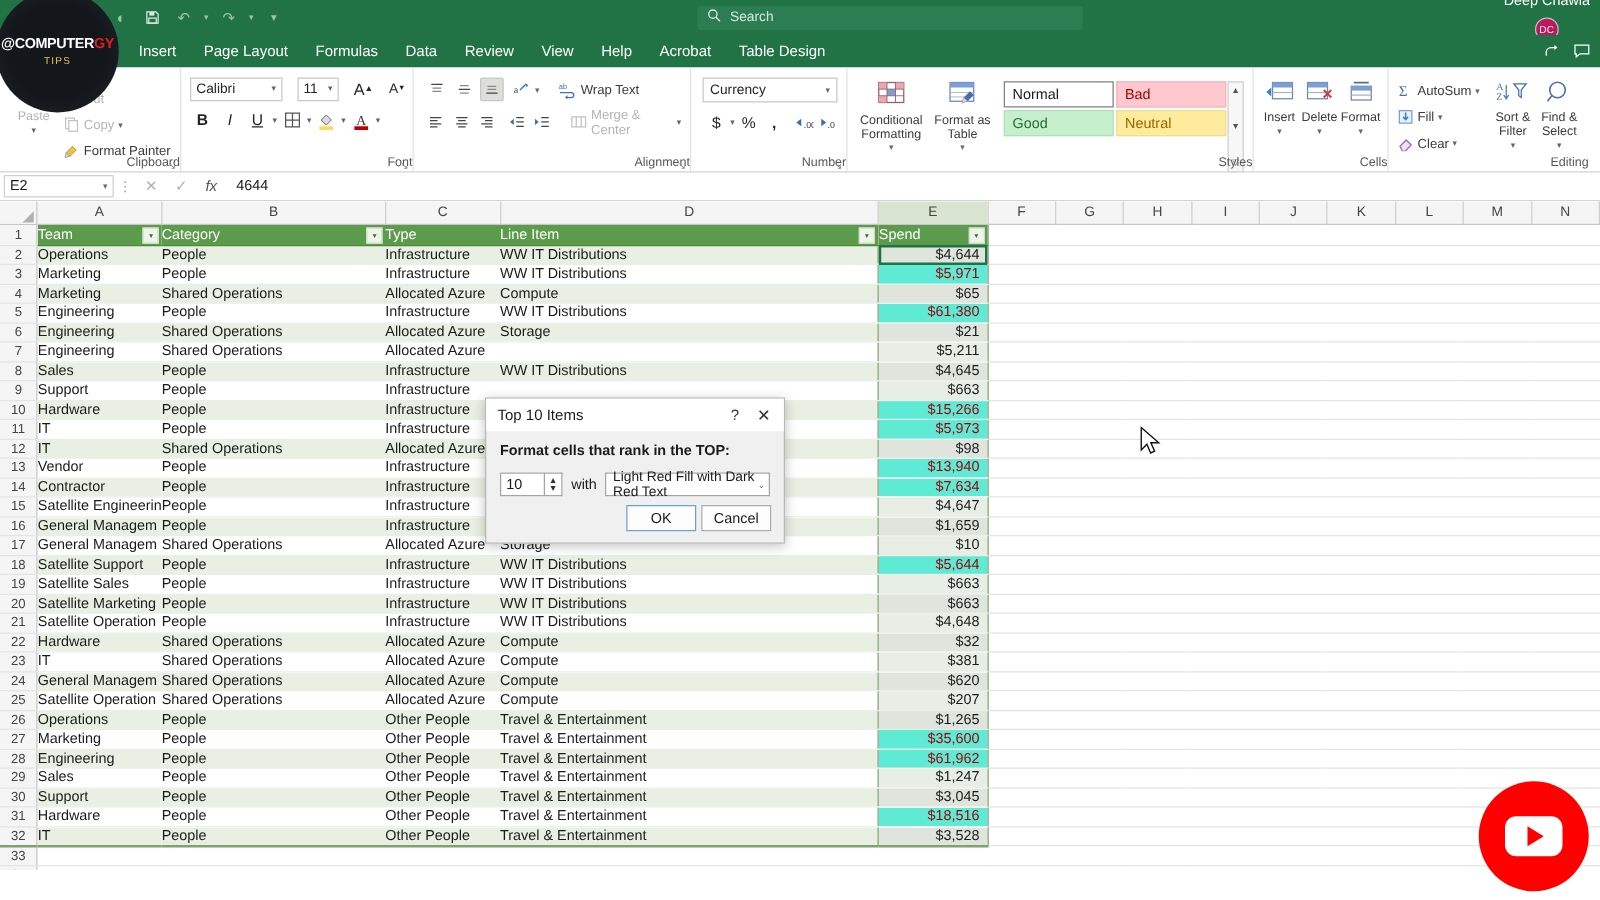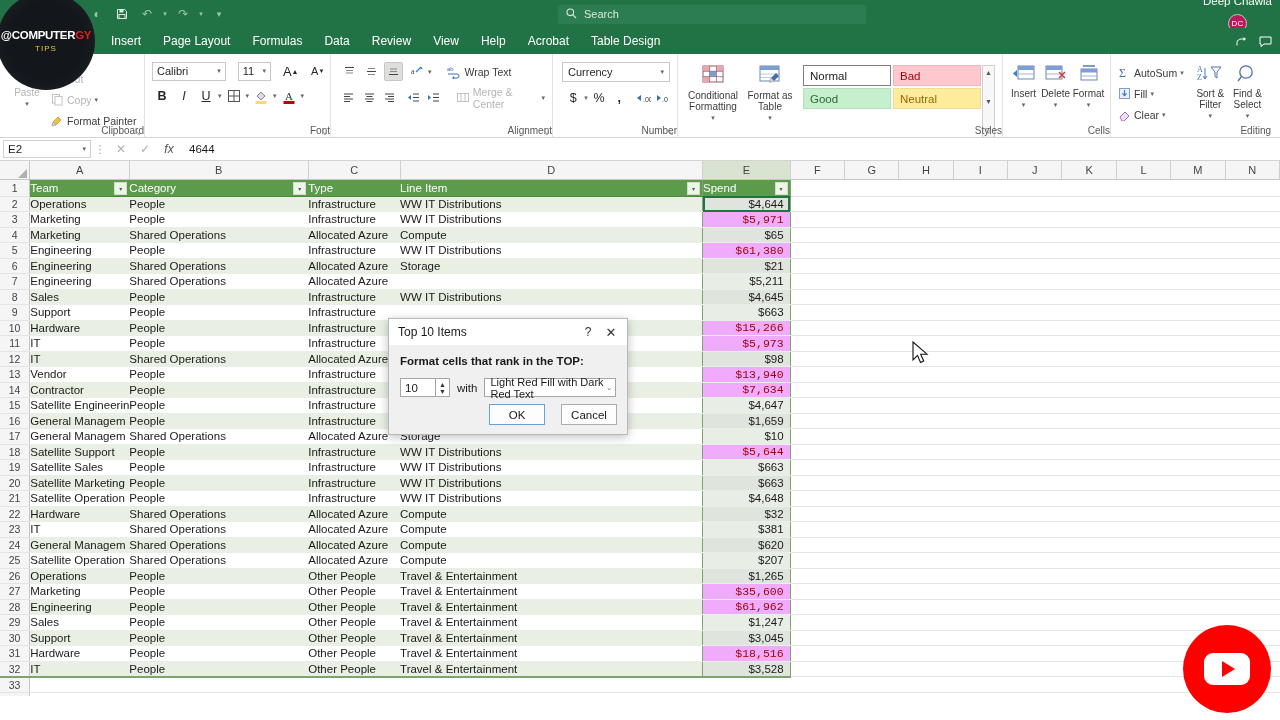--- a/index.html
+++ b/index.html
@@ -181,21 +181,21 @@
     position: absolute; right: 2px; top: 2px; width: 13px; height: 13px;
     background: #eef4ea; border: 1px solid #cfe0c6; display: flex;
     align-items: center; justify-content: center; font-size: 6px; color: #3c6b30;
   }
   
   .band  { background: #e9f0e3; }
   .plain { background: #ffffff; }
   
   .sp-band  { background: #dfe5dd; }
   .sp-plain { background: #e8eee6; }
-  .sp-red   { background: #f0abfc; color: #9c0006; font-family: Liberation Mono, monospace; }
+  .sp-red   { background: #5eead4; color: #9c0006; }
   .spendcol { border-left: 1px solid #7fa36f; border-right: 1px solid #7fa36f; }
   .table-bottom td { border-bottom: 2px solid #7fa36f; }
 
   
   .selcell { outline: 2px solid #217346; outline-offset: -2px; position: relative; z-index: 3; }
 
   
   .dlg {
     position: absolute; left: 388px; top: 318px; width: 240px; height: 117px;
     background: #f0f0f0; border: 1px solid #b9b9b9;
@@ -220,21 +220,21 @@
     background: #fff; display: flex; flex-direction: column; justify-content: center;
     align-items: center; line-height: 7px; font-size: 7px; color: #333;
   }
   .dlg-with { font-size: 11.5px; color: #1a1a1a; }
   .dlg-sel {
     flex: 1; height: 19px; border: 1px solid #a5a5a5; background: #fff;
     font-size: 11px; display: flex; align-items: center; justify-content: space-between;
     padding: 0 3px 0 5px; color: #1a1a1a;
   }
   .dlg-btns {
-    position: absolute; right: 10px; bottom: 9px; display: flex; gap: 16px;
+    position: absolute; right: 10px; bottom: 9px; display: flex; gap: 4px;
   }
   .dlg-btn {
     width: 56px; height: 21px; font-size: 11.5px; display: flex;
     align-items: center; justify-content: center; background: #fdfdfd;
     border: 1px solid #adadad; color: #1a1a1a;
   }
   .dlg-btn.primary { border-color: #6ba1d6; }
 
   
   .logo {

